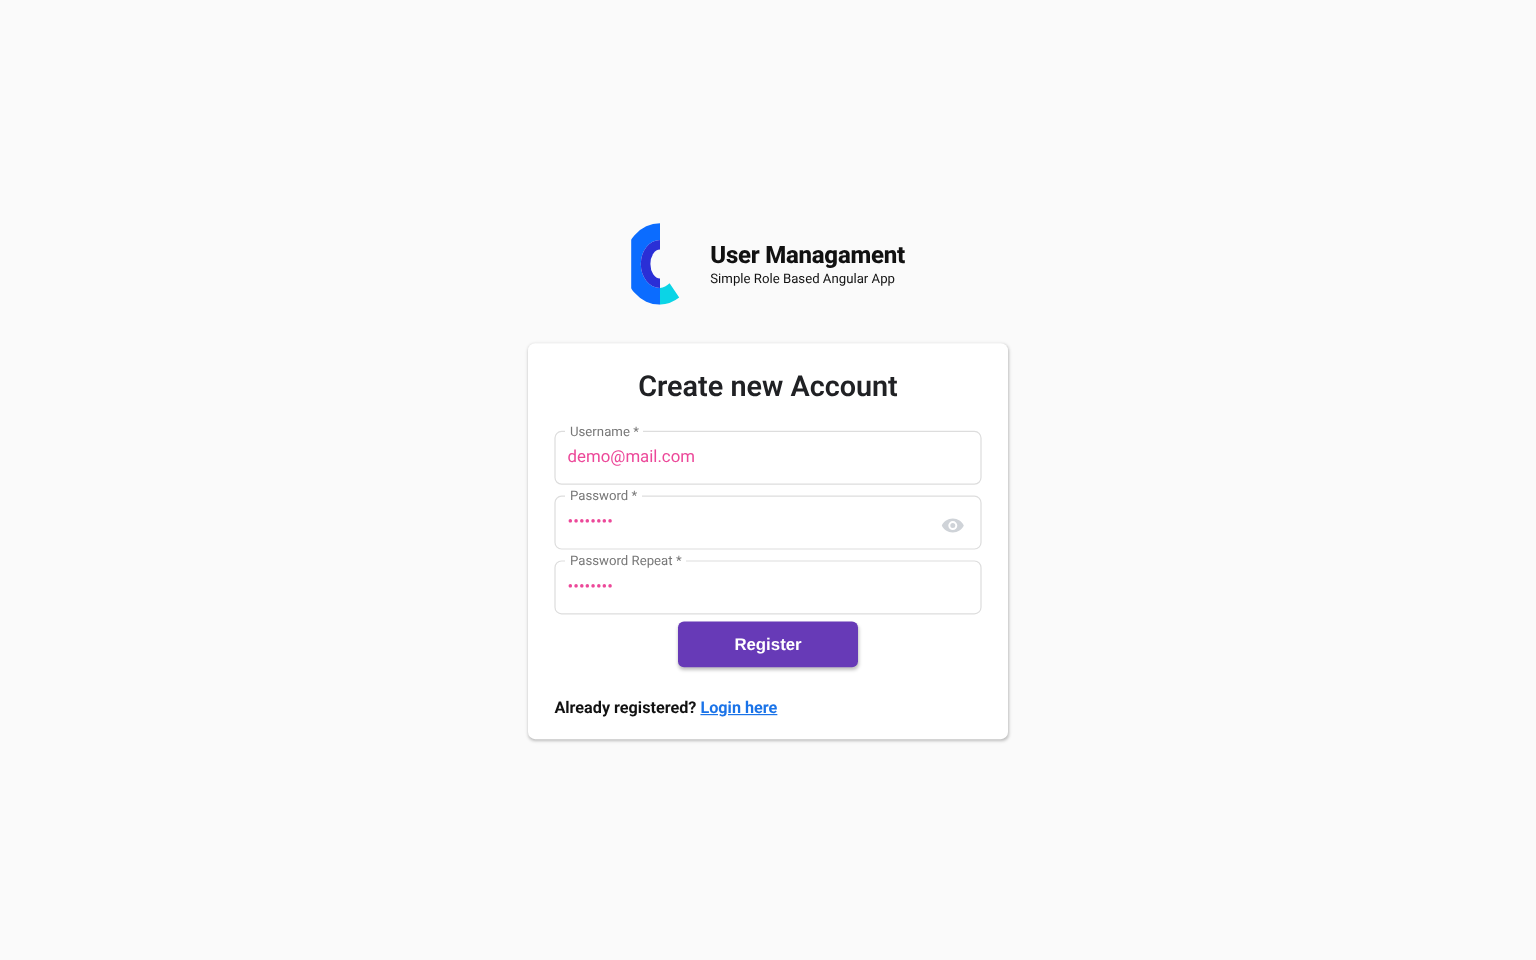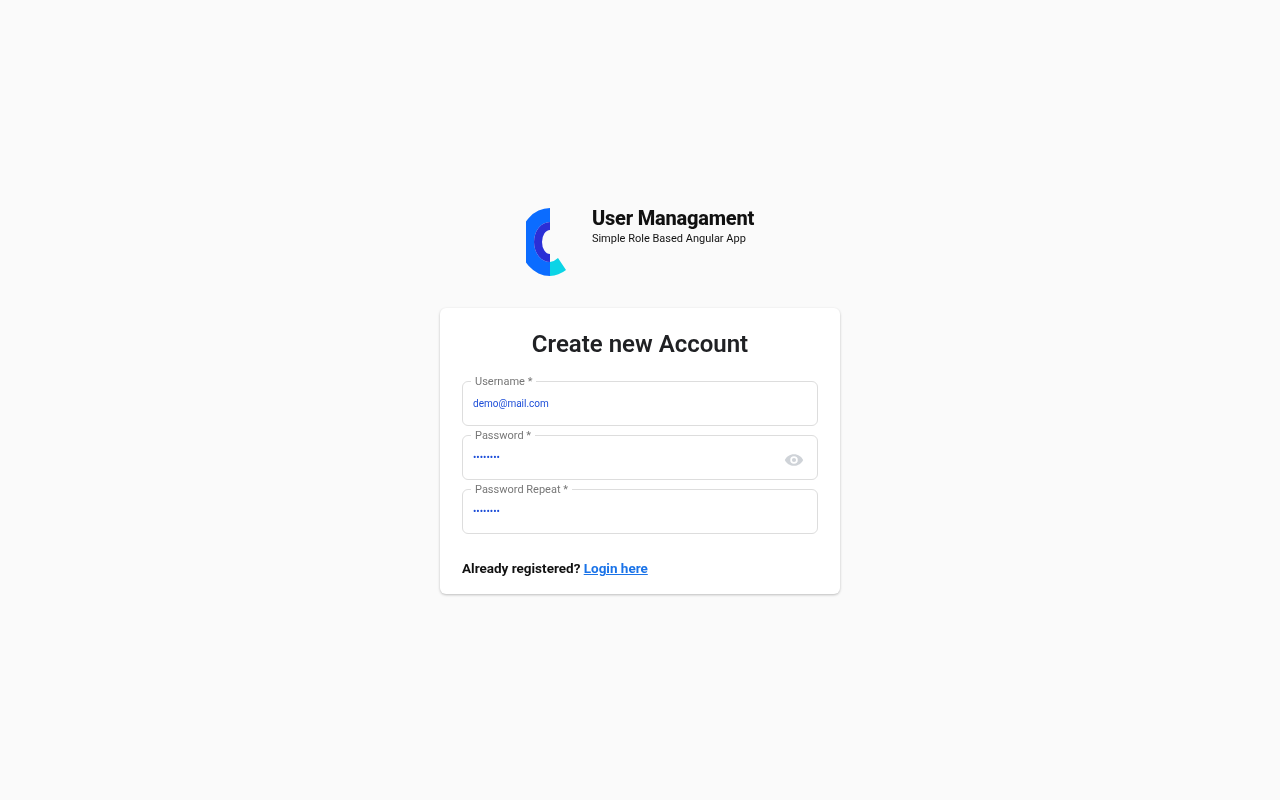--- a/index.html
+++ b/index.html
@@ -15,20 +15,21 @@
   .page {
     width: 100%;
     height: 100%;
     display: flex;
     flex-direction: column;
     align-items: center;
     justify-content: center;
   }
   .brand {
     display: flex;
+    align-items: center;
     gap: 16px;
     margin-bottom: 32px;
   }
   .brand-text {
     display: flex;
     flex-direction: column;
   }
   .brand-title {
     font-size: 20px;
     font-weight: 800;
@@ -79,22 +80,22 @@
     margin-left: 8px;
     line-height: 1;
   }
   .field input {
     border: none;
     outline: none;
     background: transparent;
     width: 100%;
     height: 40px;
     padding: 0 10px;
-    font-size: 10px;
-    color: #1d4ed8;
+    font-size: 14px;
+    color: #ec4899;
     position: relative;
     top: -4px;
     font-family: inherit;
   }
   .field.password input {
     padding-right: 40px;
   }
   .eye-icon {
     position: absolute;
     right: 12px;
@@ -176,19 +177,20 @@
       </fieldset>
     </div>
 
     <div class="field">
       <fieldset>
         <legend>Password Repeat *</legend>
         <input type="text" value="••••••••" style="">
       </fieldset>
     </div>
 
+    <button class="register-btn">Register</button>
 
     <div class="footer-line">
       <span>Already registered? </span><a href="#">Login here</a>
     </div>
   </div>
 
 </div>
 
 </body></html>

